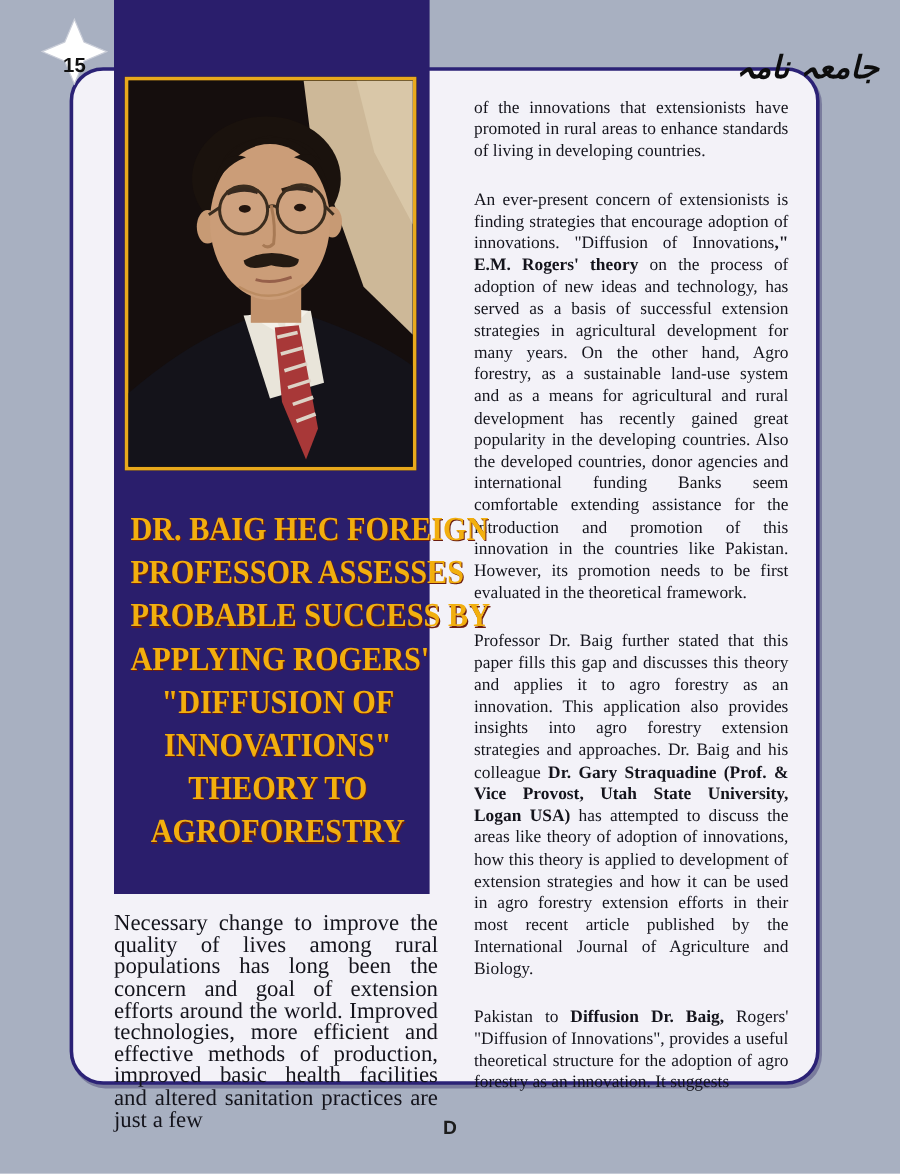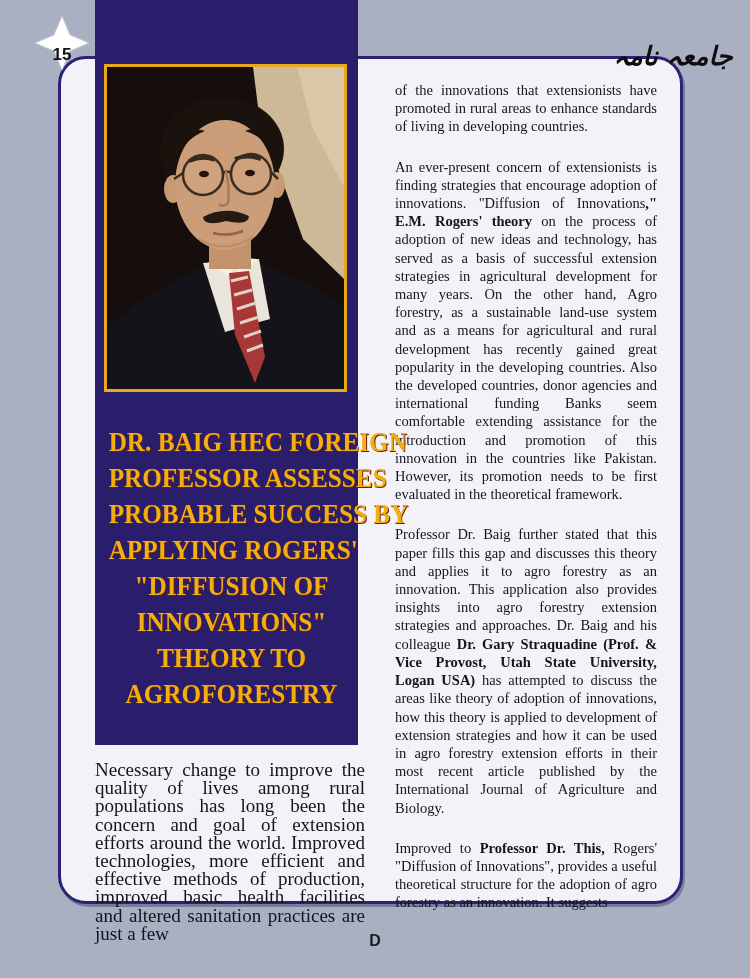--- a/index.html
+++ b/index.html
@@ -74,21 +74,21 @@
 </div>
 
 <div class="masthead">جامعہ نامہ</div>
 
 <div class="card">
 
   <div class="right-col">
     <p><span>of the innovations that extensionists have promoted in rural areas to enhance standards of living in developing countries.</span></p>
     <p><span>An ever-present concern of extensionists is finding strategies that encourage adoption of innovations. "Diffusion of Innovations</span><b>," E.M. Rogers' theory</b><span> on the process of adoption of new ideas and technology, has served as a basis of successful extension strategies in agricultural development for many years. On the other hand, Agro forestry, as a sustainable land-use system and as a means for agricultural and rural development has recently gained great popularity in the developing countries. Also the developed countries, donor agencies and international funding Banks seem comfortable extending assistance for the introduction and promotion of this innovation in the countries like Pakistan. However, its promotion needs to be first evaluated in the theoretical framework.</span></p>
     <p><span>Professor Dr. Baig further stated that this paper fills this gap and discusses this theory and applies it to agro forestry as an innovation. This application also provides insights into agro forestry extension strategies and approaches. Dr. Baig and his colleague </span><b>Dr. Gary Straquadine (Prof. &amp; Vice Provost, Utah State University, Logan USA)</b><span> has attempted to discuss the areas like theory of adoption of innovations, how this theory is applied to development of extension strategies and how it can be used in agro forestry extension efforts in their most recent article published by the International Journal of Agriculture and Biology.</span></p>
-    <p><span>Improved to </span><b>Professor Dr. This,</b><span> Rogers' "Diffusion of Innovations", provides a useful theoretical structure for the adoption of agro forestry as an innovation. It suggests</span></p>
+    <p><span>Pakistan to </span><b>Diffusion Dr. Baig,</b><span> Rogers' "Diffusion of Innovations", provides a useful theoretical structure for the adoption of agro forestry as an innovation. It suggests</span></p>
   </div>
 
   <div class="left-col-paragraph">Necessary change to improve the quality of lives among rural populations has long been the concern and goal of extension efforts around the world. Improved technologies, more efficient and effective methods of production, improved basic health facilities and altered sanitation practices are just a few</div>
 </div>
 
 <div class="feature-panel">
 
   <div class="photo-frame">
     <svg viewBox="0 0 237 322" preserveAspectRatio="none">
 

